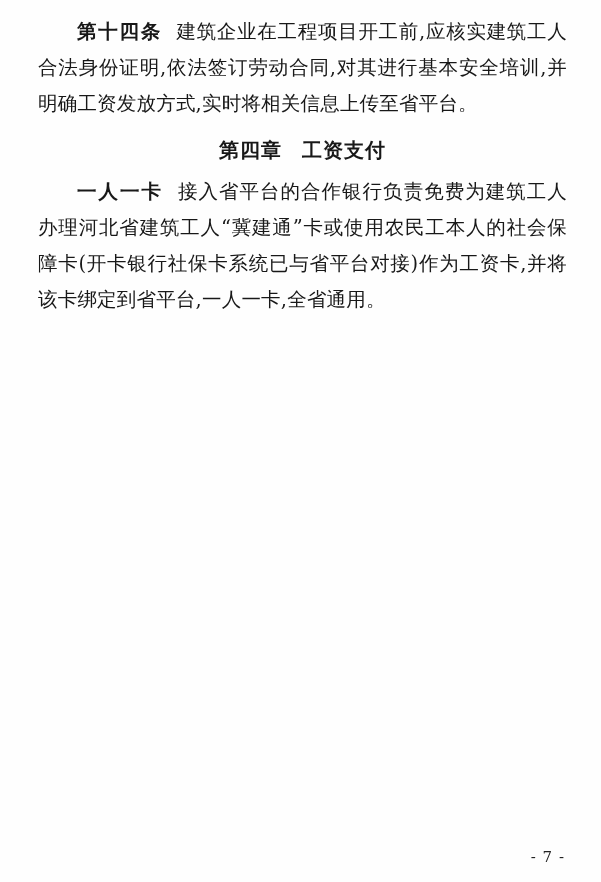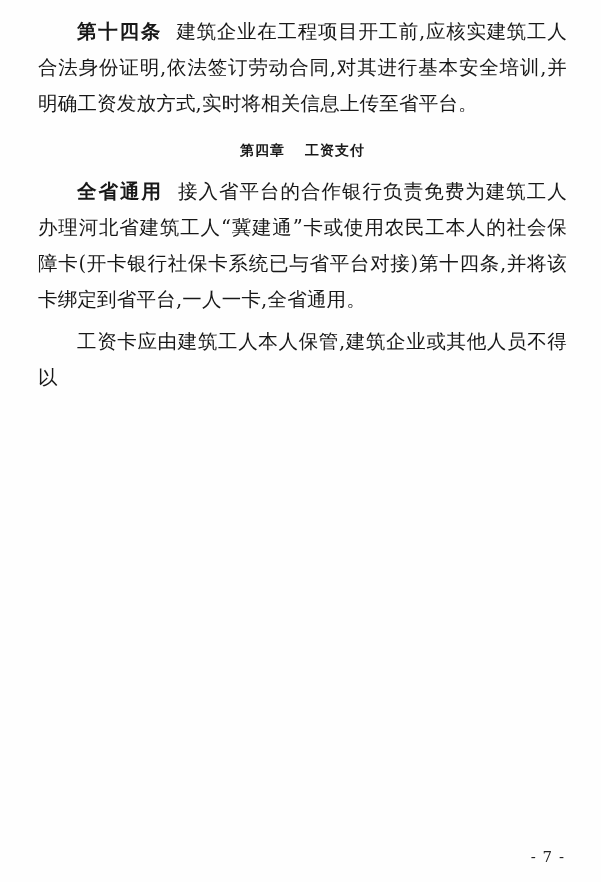--- a/index.html
+++ b/index.html
@@ -36,21 +36,21 @@
   }
   .art-no {
     font-weight: bold;
     letter-spacing: 1.2px;
   }
   .art-gap {
     display: inline-block;
     width: 14px;
   }
   .chapter {
-    font-size: 14px;
+    font-size: 20px;
     font-weight: bold;
     text-align: center;
     line-height: 40px;
     margin: 8px 0 4px 0;
     letter-spacing: 1px;
   }
   .chapter .sp {
     display: inline-block;
     width: 20px;
   }
@@ -70,19 +70,18 @@
 <body>
 
 <div class="page">
 
   <p class="para indent blk"><span class="art-no">第十四条</span><span class="art-gap"></span><span>建筑企业在工程项目开工前,应核实建筑工人合法身份证明,依法签订劳动合同,对其进行基本安全培训,并明确工资发放方式,实时将相关信息上传至省平台。</span></p>
 
 
   <h2 class="chapter"><span>第四章</span><span class="sp"></span><span>工资支付</span></h2>
 
 
-  <p class="para indent blk"><span class="art-no">全省通用</span><span class="art-gap"></span><span>接入省平台的合作银行负责免费为建筑工人办理河北省建筑工人“冀建通”卡或使用农民工本人的社会保障卡(开卡银行社保卡系统已与省平台对接)第十四条,并将该卡绑定到省平台,一人一卡,全省通用。</span></p>
+  <p class="para indent blk"><span class="art-no">一人一卡</span><span class="art-gap"></span><span>接入省平台的合作银行负责免费为建筑工人办理河北省建筑工人“冀建通”卡或使用农民工本人的社会保障卡(开卡银行社保卡系统已与省平台对接)作为工资卡,并将该卡绑定到省平台,一人一卡,全省通用。</span></p>
 
-  <p class="para indent">工资卡应由建筑工人本人保管,建筑企业或其他人员不得以</p>
 
   <div class="footer">- 7 -</div>
 
 </div>
 
 </body></html>

